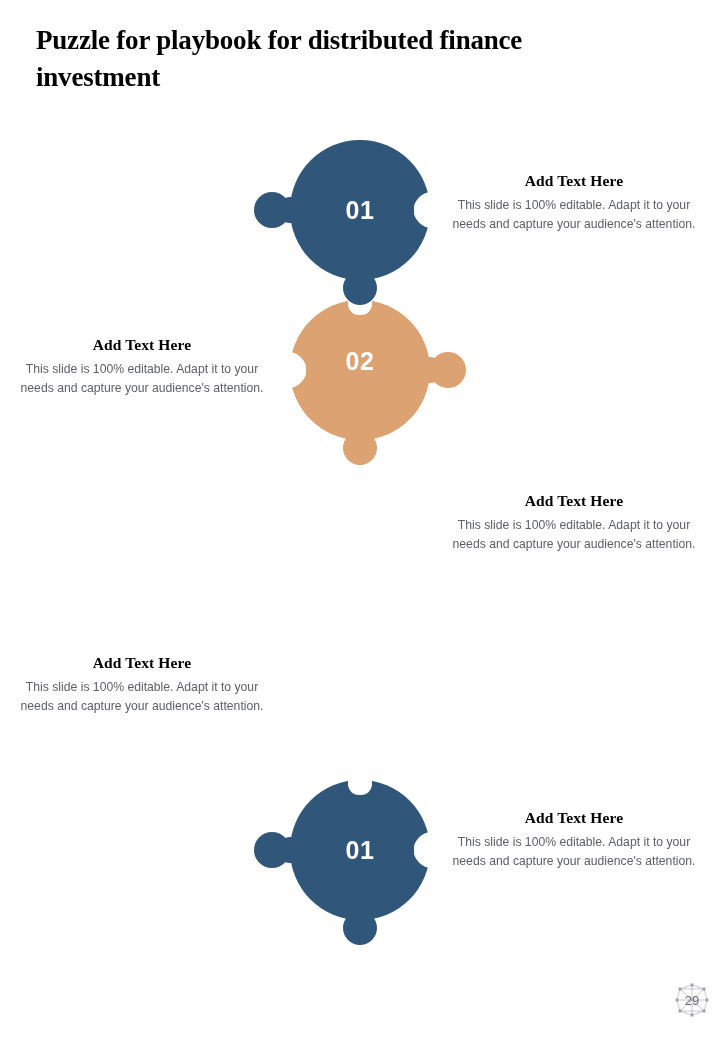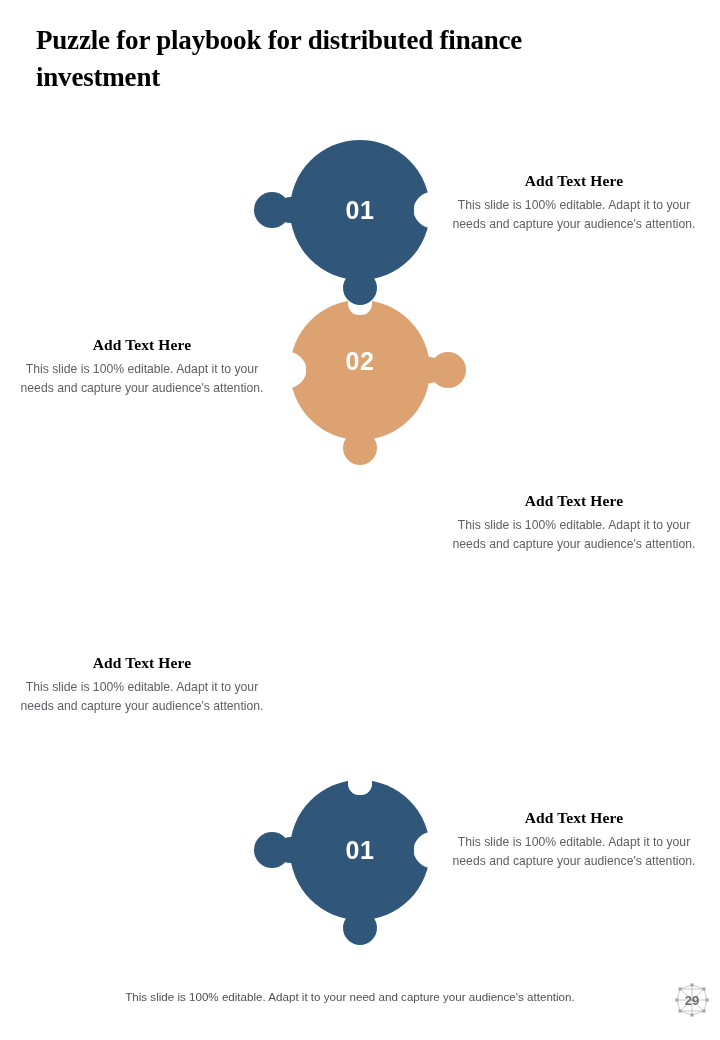--- a/index.html
+++ b/index.html
@@ -111,21 +111,20 @@
   #page-number-text {
     position: absolute;
     left: 0; top: 0;
     width: 40px; height: 36px;
     display: flex;
     align-items: center;
     justify-content: center;
     font-family: "Liberation Sans", sans-serif;
     font-size: 13px;
     color: #6b6e72;
-    font-weight: bold;
   }
 </style>
 </head>
 <body>
 
 <div id="slide-title">Puzzle for playbook for distributed finance investment</div>
 
 <div id="puzzle-column">
 
   <div class="puzzle-piece" id="piece-1" style="top:0px;">
@@ -226,21 +225,20 @@
   <div class="block-heading">Add Text Here</div>
   <div class="block-body">This slide is 100% editable. Adapt it to your needs and capture your audience's attention.</div>
 </div>
 
 <div class="text-block right" style="top:809px;">
   <div class="block-heading">Add Text Here</div>
   <div class="block-body">This slide is 100% editable. Adapt it to your needs and capture your audience's attention.</div>
 </div>
 
 <div id="footer-bar">
-  <div id="footer-note">This slide is 100% editable. Adapt it to your need and capture your audience's attention.</div>
 
   <div id="page-badge">
     <svg width="40" height="36" viewBox="0 0 40 36">
       <g stroke="#9fa3a8" stroke-width="0.6" fill="none">
         <path d="M8 7 L20 3 L32 7 L35 18 L32 29 L20 33 L8 29 L5 18 Z"></path>
         <path d="M8 7 L32 29 M32 7 L8 29 M20 3 L20 33 M5 18 L35 18"></path>
         <path d="M8 7 L32 7 M8 29 L32 29"></path>
       </g>
       <g fill="#9fa3a8">
         <rect x="6.5" y="5.5" width="3" height="3"></rect>

